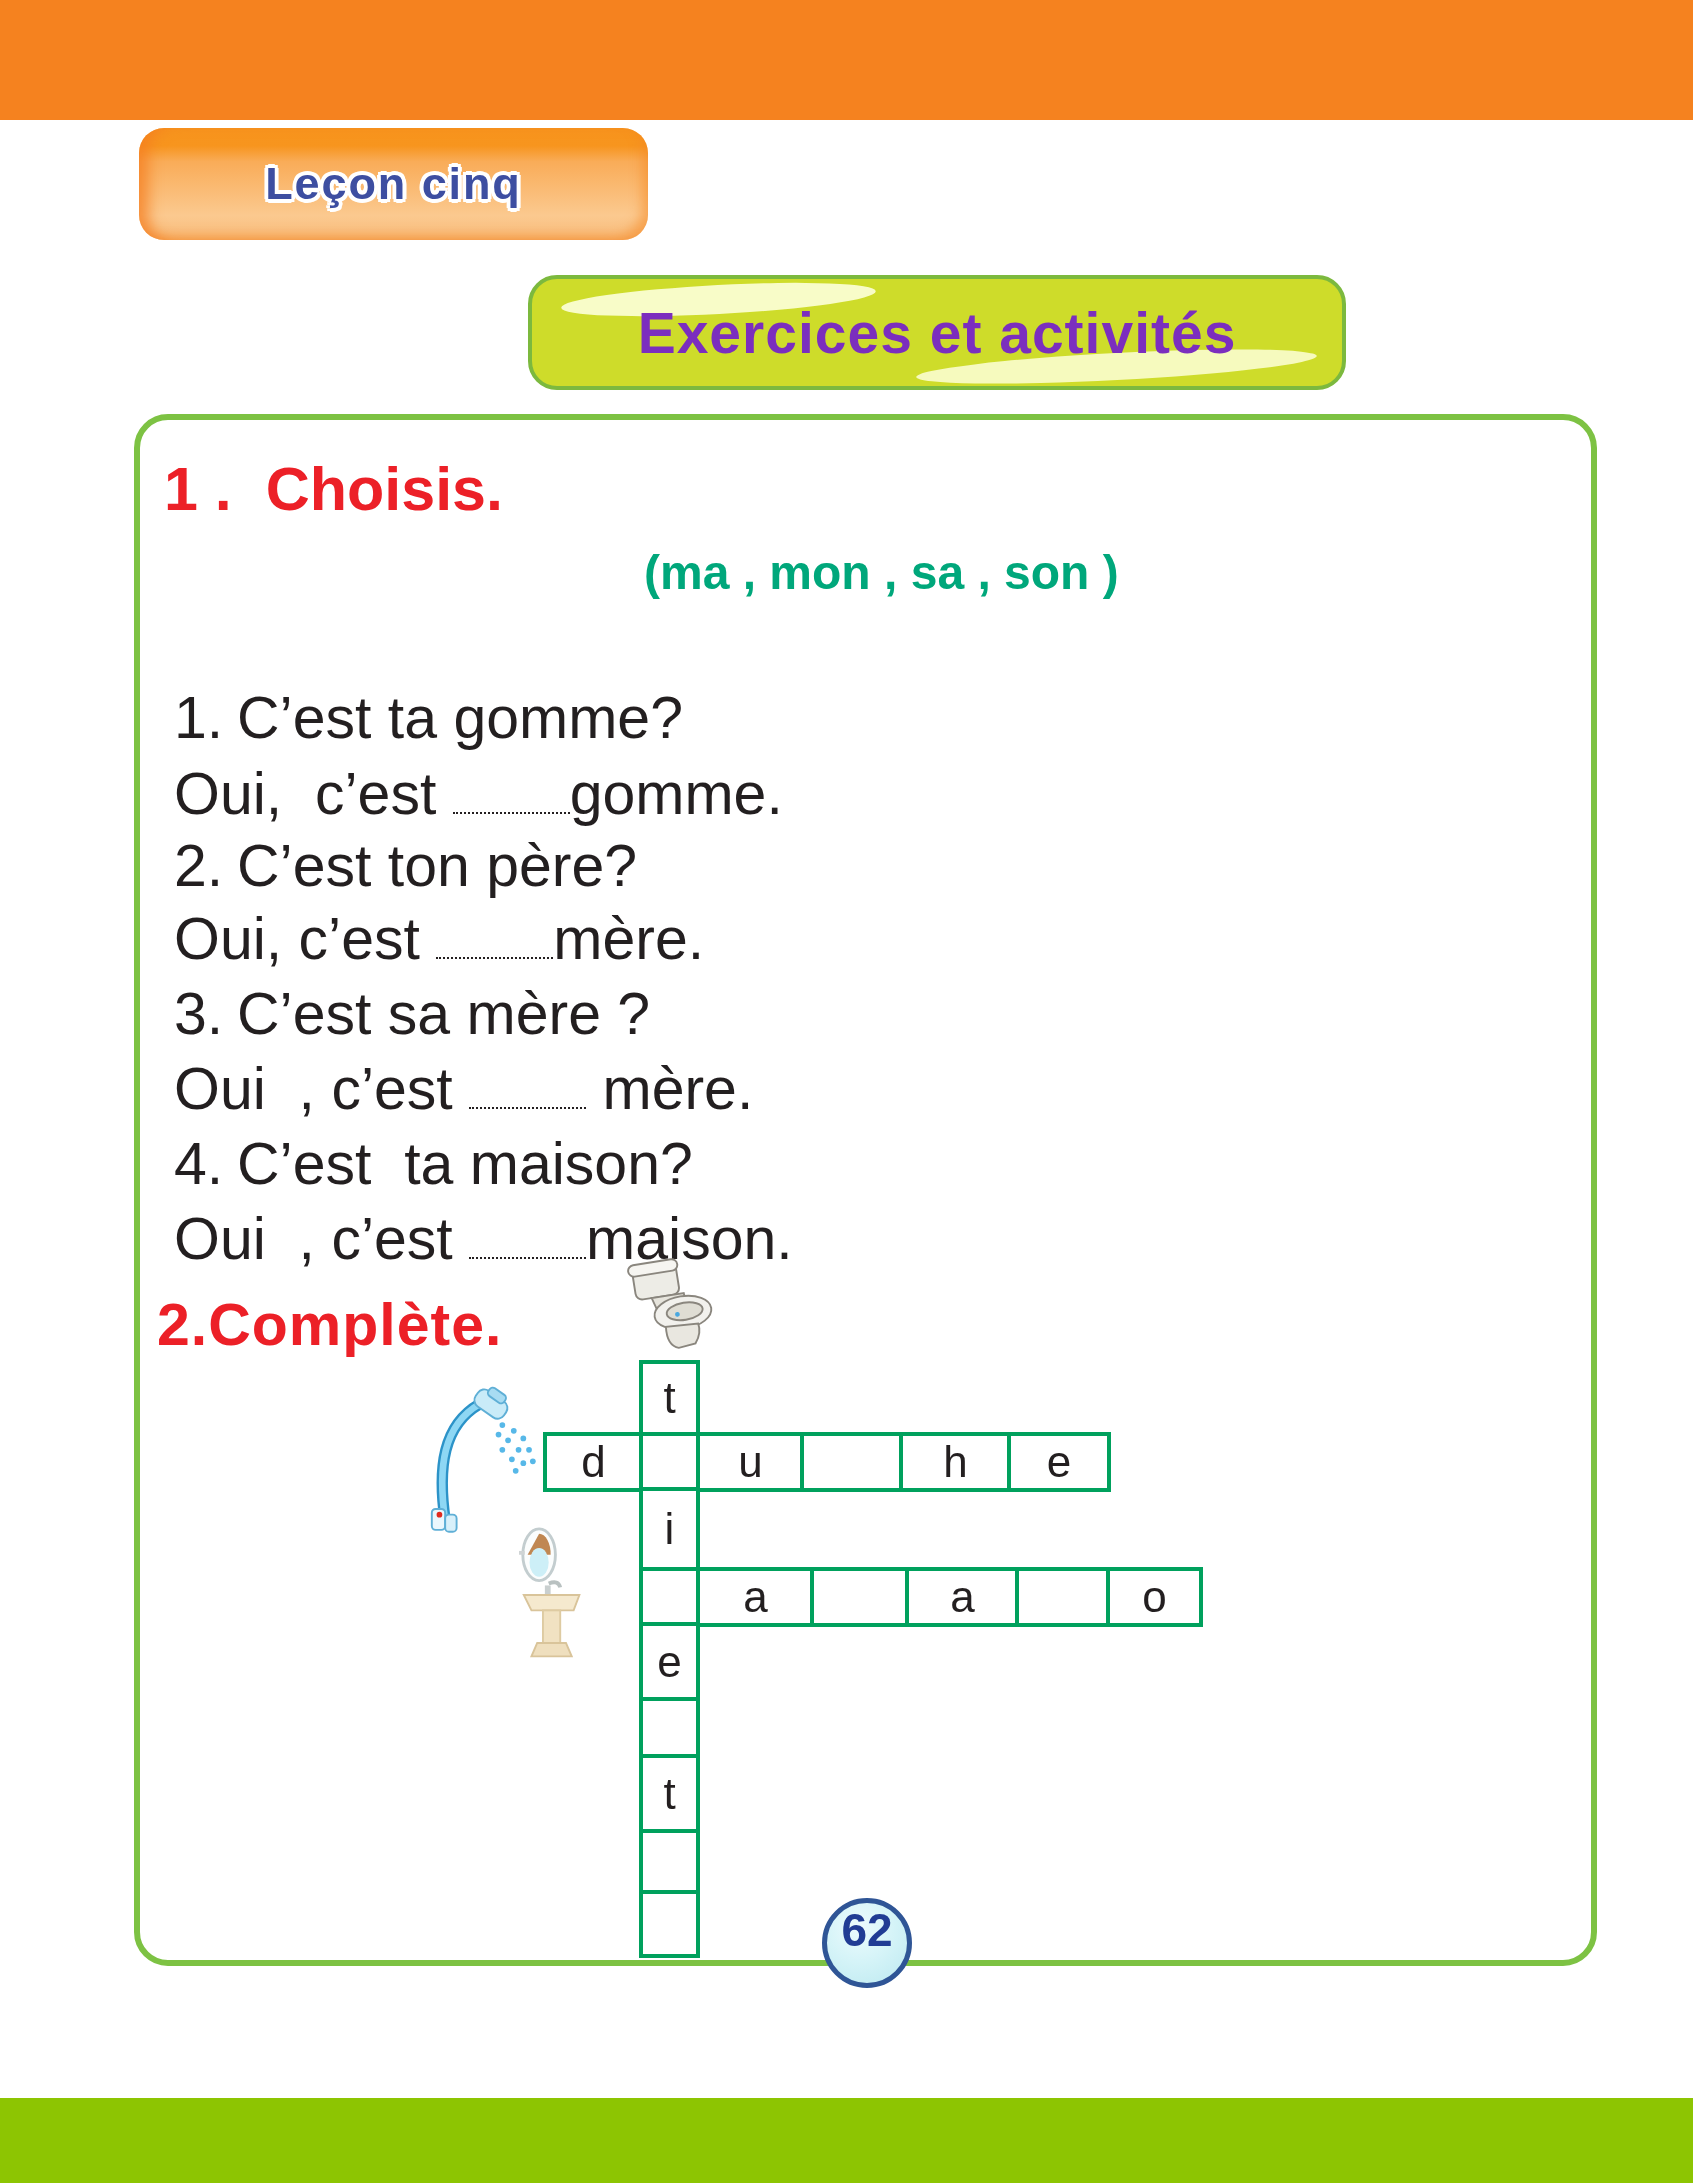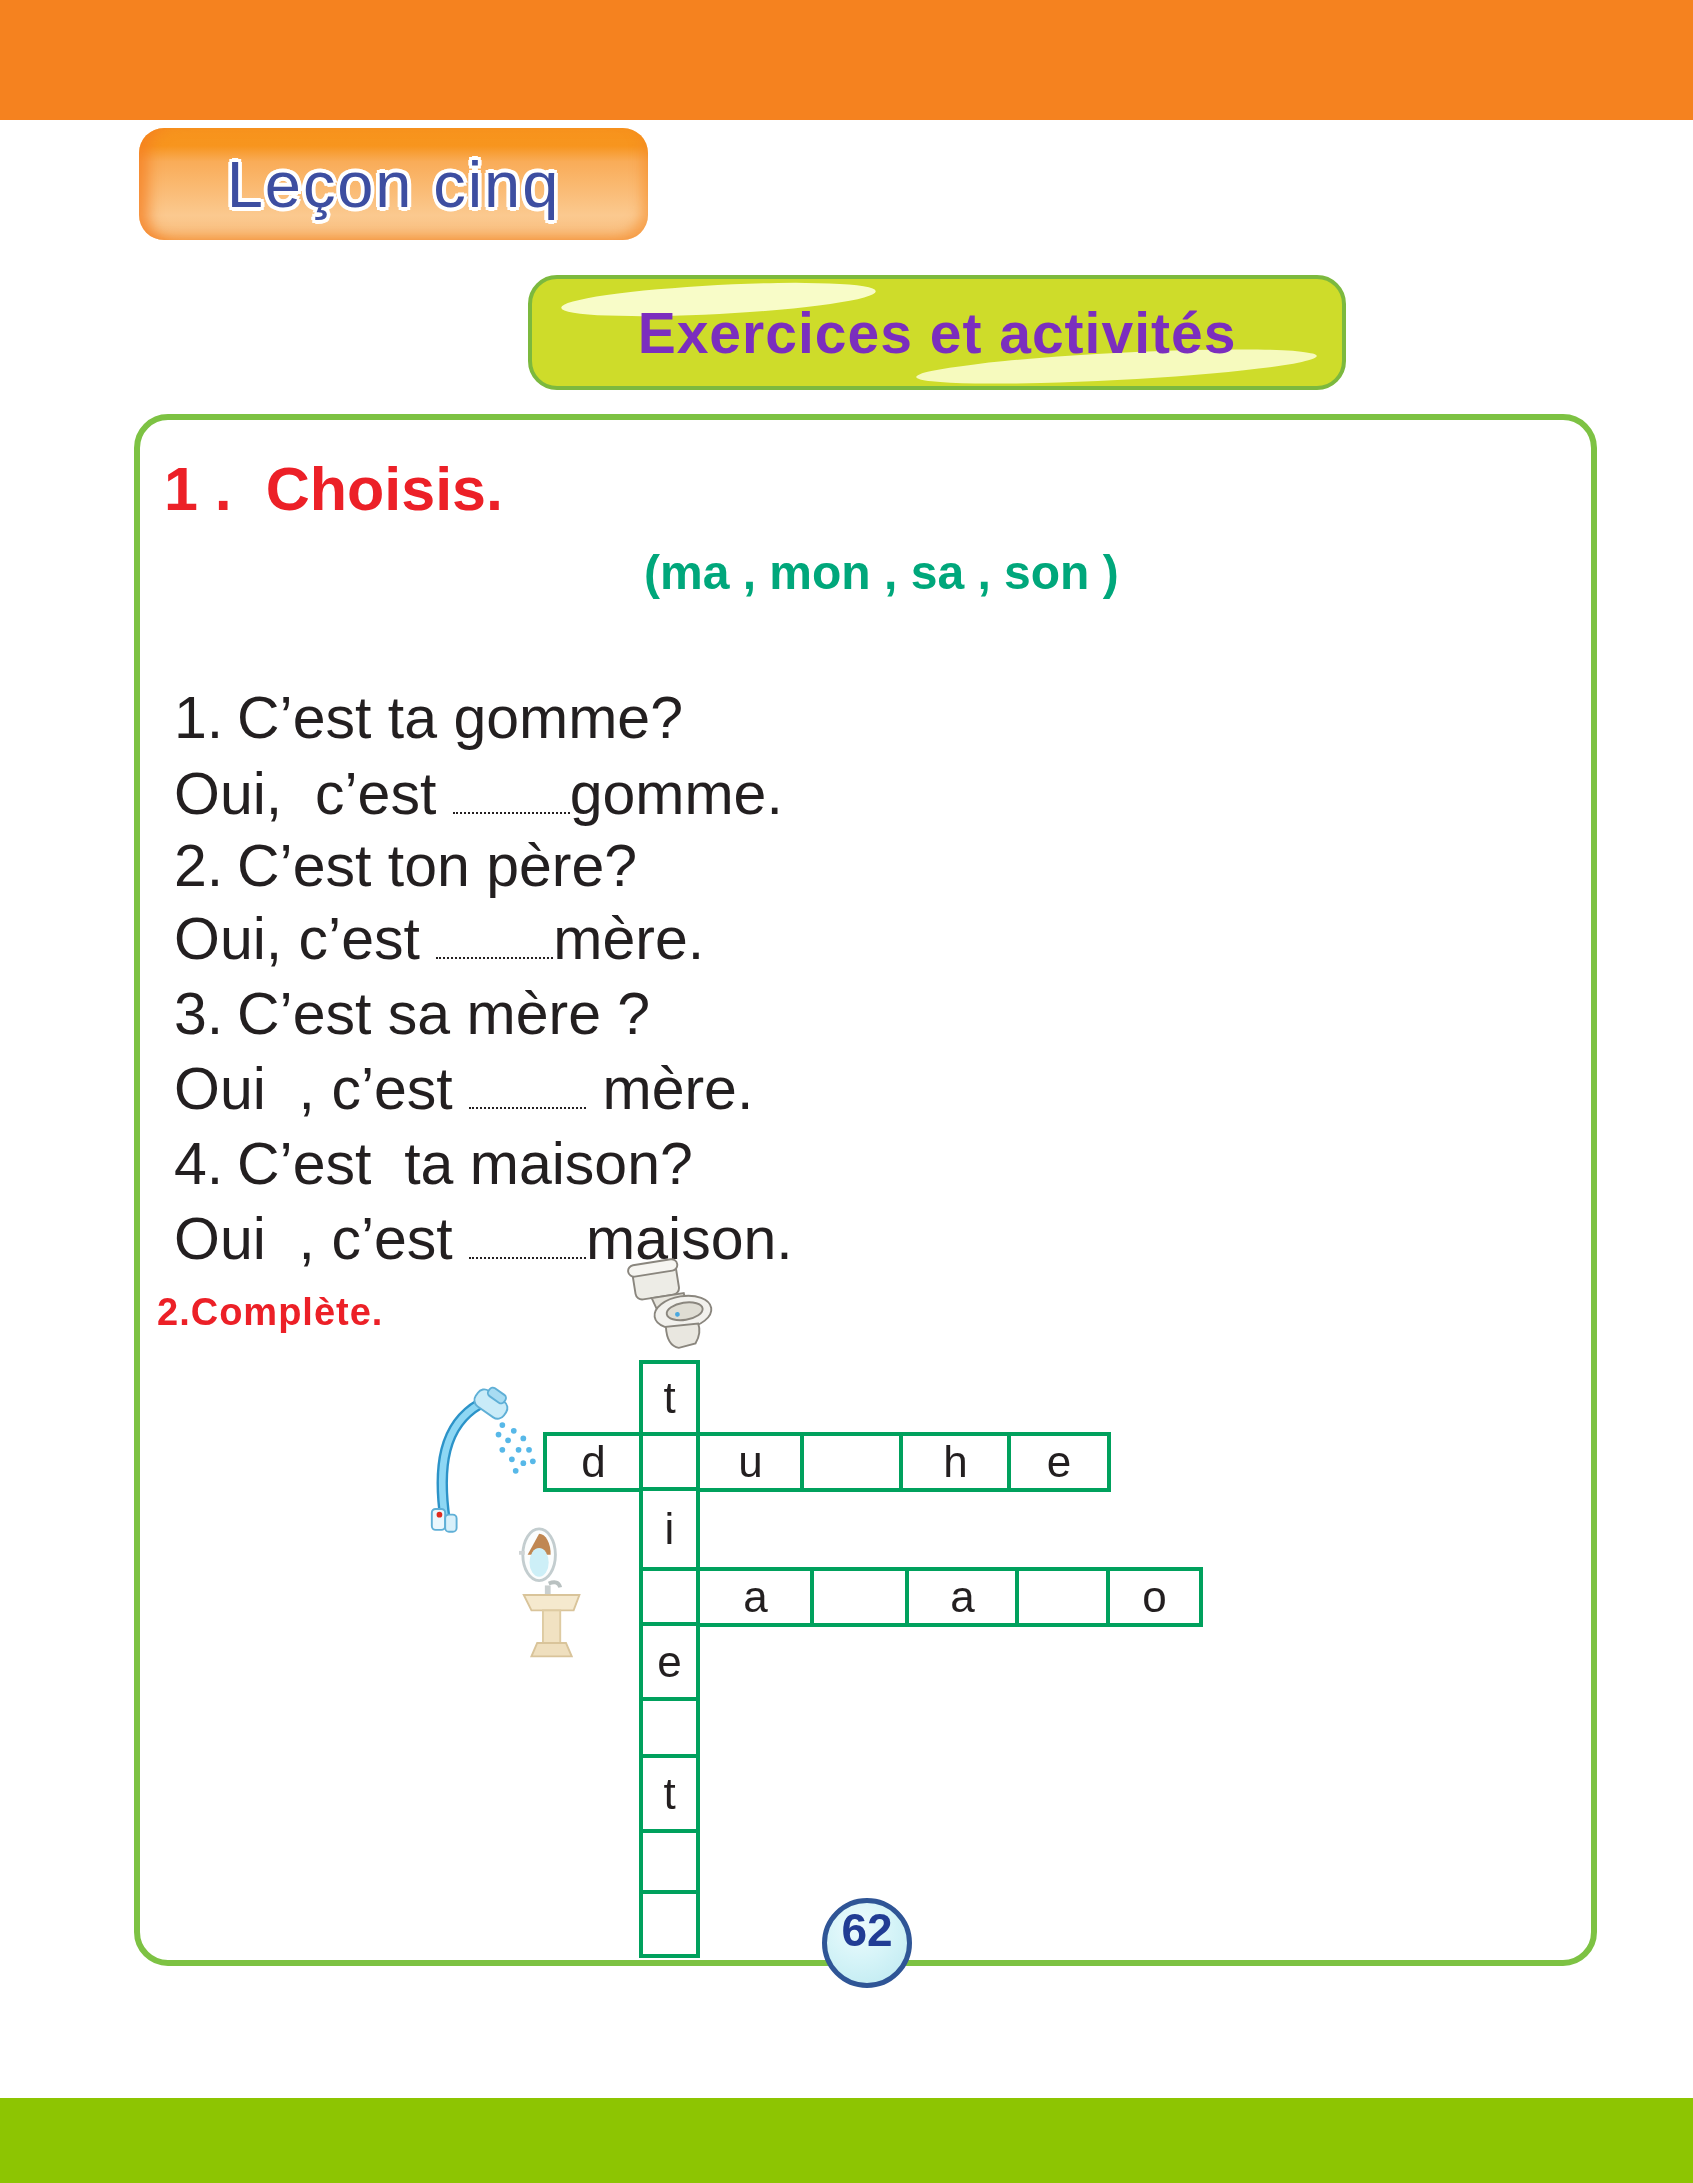--- a/index.html
+++ b/index.html
@@ -8,40 +8,40 @@
   .abs{position:absolute;}
 
   .top-bar{left:0;top:0;width:1694px;height:120px;background:var(--orange);}
   .bottom-bar{left:0;top:2098px;width:1694px;height:85px;background:var(--bottom_green);}
 
   .lesson-badge{left:139px;top:128px;width:509px;height:112px;border-radius:25px;
     background:
       linear-gradient(to bottom,#F7941D 0%,#F7951E 16%,#F9AC58 30%,#FBC98F 78%,#F8BD7D 100%);
     box-shadow:inset 15.3px 0 13.4px -5.7px rgba(244,125,32,.75), inset -9.6px -7.6px 11.5px -3.8px rgba(244,134,32,.55);
     display:flex;align-items:center;justify-content:center;}
-  .lesson-badge span{font-size:65px;font-weight:normal;letter-spacing:1.9px;color:#3D4EA1;
+  .lesson-badge span{font-size:45px;font-weight:bold;letter-spacing:1.9px;color:#3D4EA1;
     text-shadow:3.8px 0 0 #fff,-3.8px 0 0 #fff,0 3.8px 0 #fff,0 -3.8px 0 #fff,
                 2.9px 2.9px 0 #fff,-2.9px 2.9px 0 #fff,2.9px -2.9px 0 #fff,-2.9px -2.9px 0 #fff;}
 
   .exercises-pill{left:528px;top:275px;width:810px;height:107px;border-radius:29px;
     background:var(--pill_fill);border:4.8px solid var(--pill_border);
     display:flex;align-items:center;justify-content:center;overflow:hidden;}
   .exercises-pill::before{content:"";position:absolute;left:29px;top:5.7px;width:315px;height:29px;
     background:#F8FCC8;border-radius:50%;transform:rotate(-3deg);}
   .exercises-pill::after{content:"";position:absolute;right:25px;bottom:5.7px;width:401px;height:27px;
     background:#F6FABE;border-radius:50%;transform:rotate(-3deg);}
   .exercises-pill span{position:relative;z-index:2;font-size:57px;font-weight:bold;color:var(--purple);
     letter-spacing:1px;white-space:pre;}
 
   .main-box{left:134px;top:414px;width:1463px;height:1552px;border:6.7px solid var(--box_border);
     border-radius:34px;background:#fff;box-sizing:border-box;}
 
   .heading{font-weight:bold;color:var(--red);white-space:pre;margin-top:12px;}
   .h1{left:164px;top:442px;font-size:61px;}
-  .h2{left:157px;top:1279px;font-size:38px;letter-spacing:1px;}
+  .h2{left:157px;top:1279px;font-size:59px;letter-spacing:1px;}
   .subtitle{left:644px;top:545px;font-size:48px;font-weight:bold;color:var(--teal);white-space:pre;}
 
   .line{left:174px;font-size:59px;line-height:75px;white-space:pre;}
   .q-num{display:inline-block;width:63px;}
   .answer-blank{display:inline-block;width:117px;border-bottom:2.9px dotted #231F20;}
 
   .cw-cell{position:absolute;border:4.8px solid var(--cw_green);background:#fff;box-sizing:border-box;
     display:flex;align-items:center;justify-content:center;}
   .cw-cell span{font-size:44px;color:#231F20;}
 

